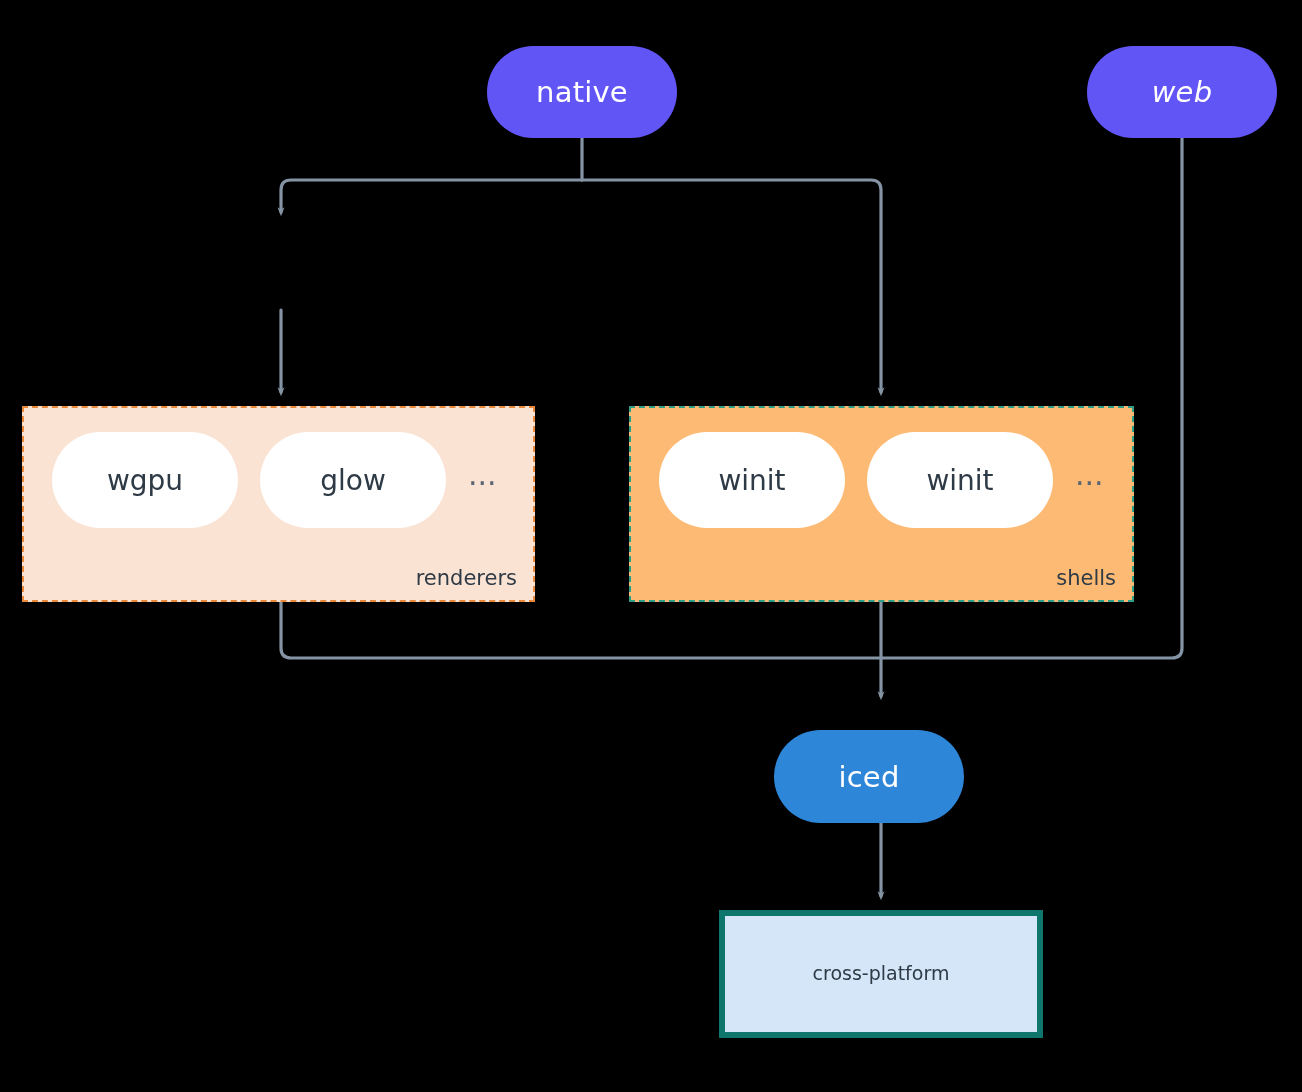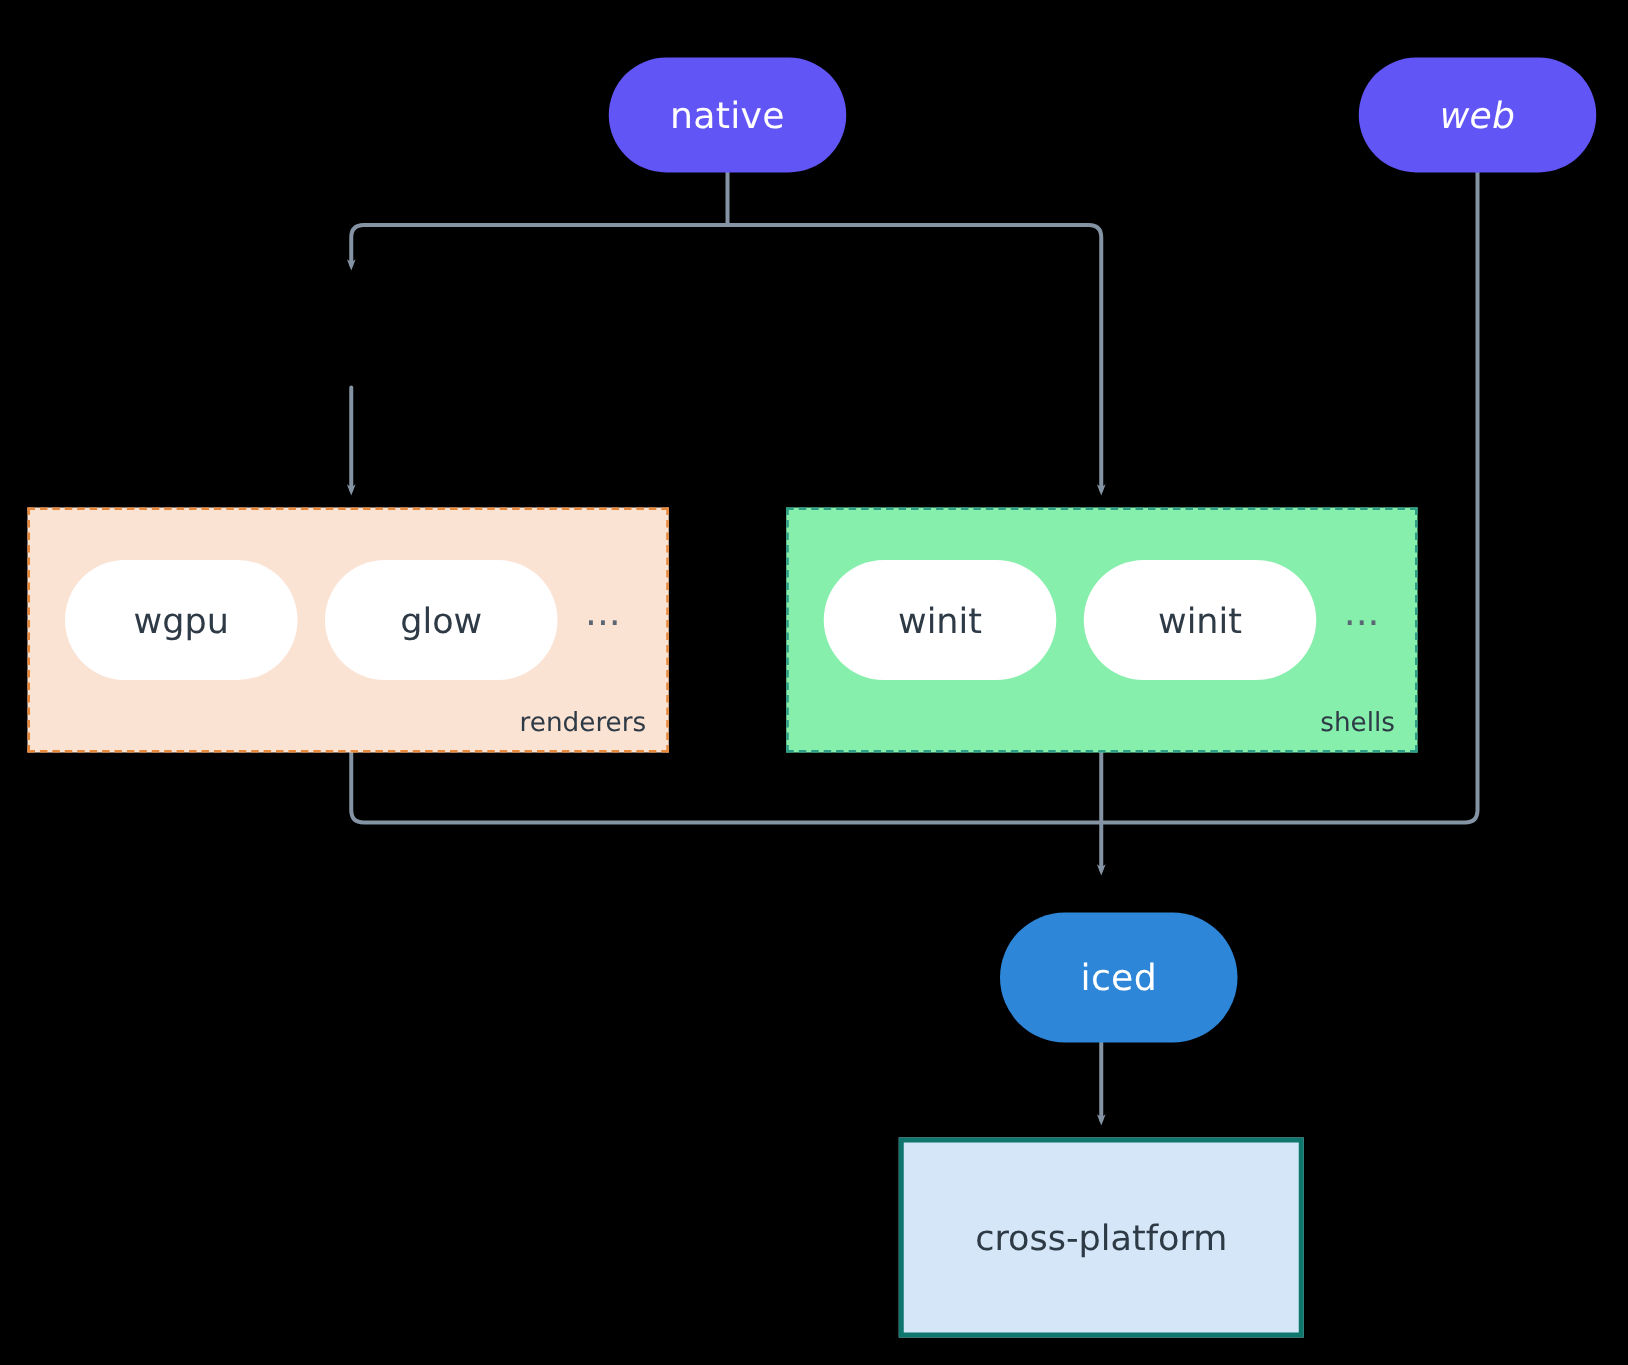--- a/index.html
+++ b/index.html
@@ -40,52 +40,52 @@
     box-sizing: border-box;
     color: #ffffff;
     font-size: 29px;
     letter-spacing: 0.2px;
     white-space: nowrap;
     margin-top: 20px;
   }
   .pill.native  { left: 487px;  top: 26px;  width: 190px; height: 92px;  background: #6155F5; }
   .pill.web     { left: 1087px; top: 26px;  width: 190px; height: 92px;  background: #6155F5; font-style: italic; }
   .pill.graphics{ left: 188px;  top: 218px; width: 190px; height: 92px;  background: #E8893C; }
-  .pill.iced    { left: 800px;  top: 710px; width: 190px; height: 104px;  background: #2E86D8; }
+  .pill.iced    { left: 774px;  top: 710px; width: 190px; height: 93px;  background: #2E86D8; }
 
   
   .group {
     position: absolute;
     box-sizing: border-box;
     border-width: 2px;
     border-style: dashed;
   }
   .group.renderers {
     left: 22px; top: 406px; width: 513px; height: 196px;
     background: #FBE3D4;
     border-color: #E8893C;
   }
   .group.shells {
     left: 629px; top: 406px; width: 505px; height: 196px;
-    background: #86efac;
+    background: #fdba74;
     border-color: #2E9E86;
   }
   .group-label {
     position: absolute;
     right: 16px;
     bottom: 10px;
     font-size: 21px;
     color: #2E3A45;
     white-space: nowrap;
     margin-top: 12px;
   }
   .group-items {
     position: absolute;
     left: 28px;
-    top: 40px;
+    top: 24px;
     display: flex;
     align-items: center;
     gap: 22px;
   }
   .sub-pill {
     display: flex;
     align-items: center;
     justify-content: center;
     background: #ffffff;
     border-radius: 999px;
@@ -104,30 +104,30 @@
     padding-bottom: 10px;
     white-space: nowrap;
   }
 
   
   .rect-node {
     position: absolute;
     left: 719px;
     top: 910px;
     width: 324px;
-    height: 160px;
+    height: 128px;
     box-sizing: border-box;
     background: #D4E6F7;
-    border: 4px solid #0f766e;
+    border: 6px solid #0f766e;
     display: flex;
     flex-direction: column;
     align-items: center;
     justify-content: center;
     color: #2E3A45;
-    font-size: 28px;
+    font-size: 19px;
     line-height: 1.75;
     text-align: center;
   }
   .rect-node span { display: block; white-space: nowrap; }
 </style>
 </head>
 <body>
 
 <div id="canvas">
 

